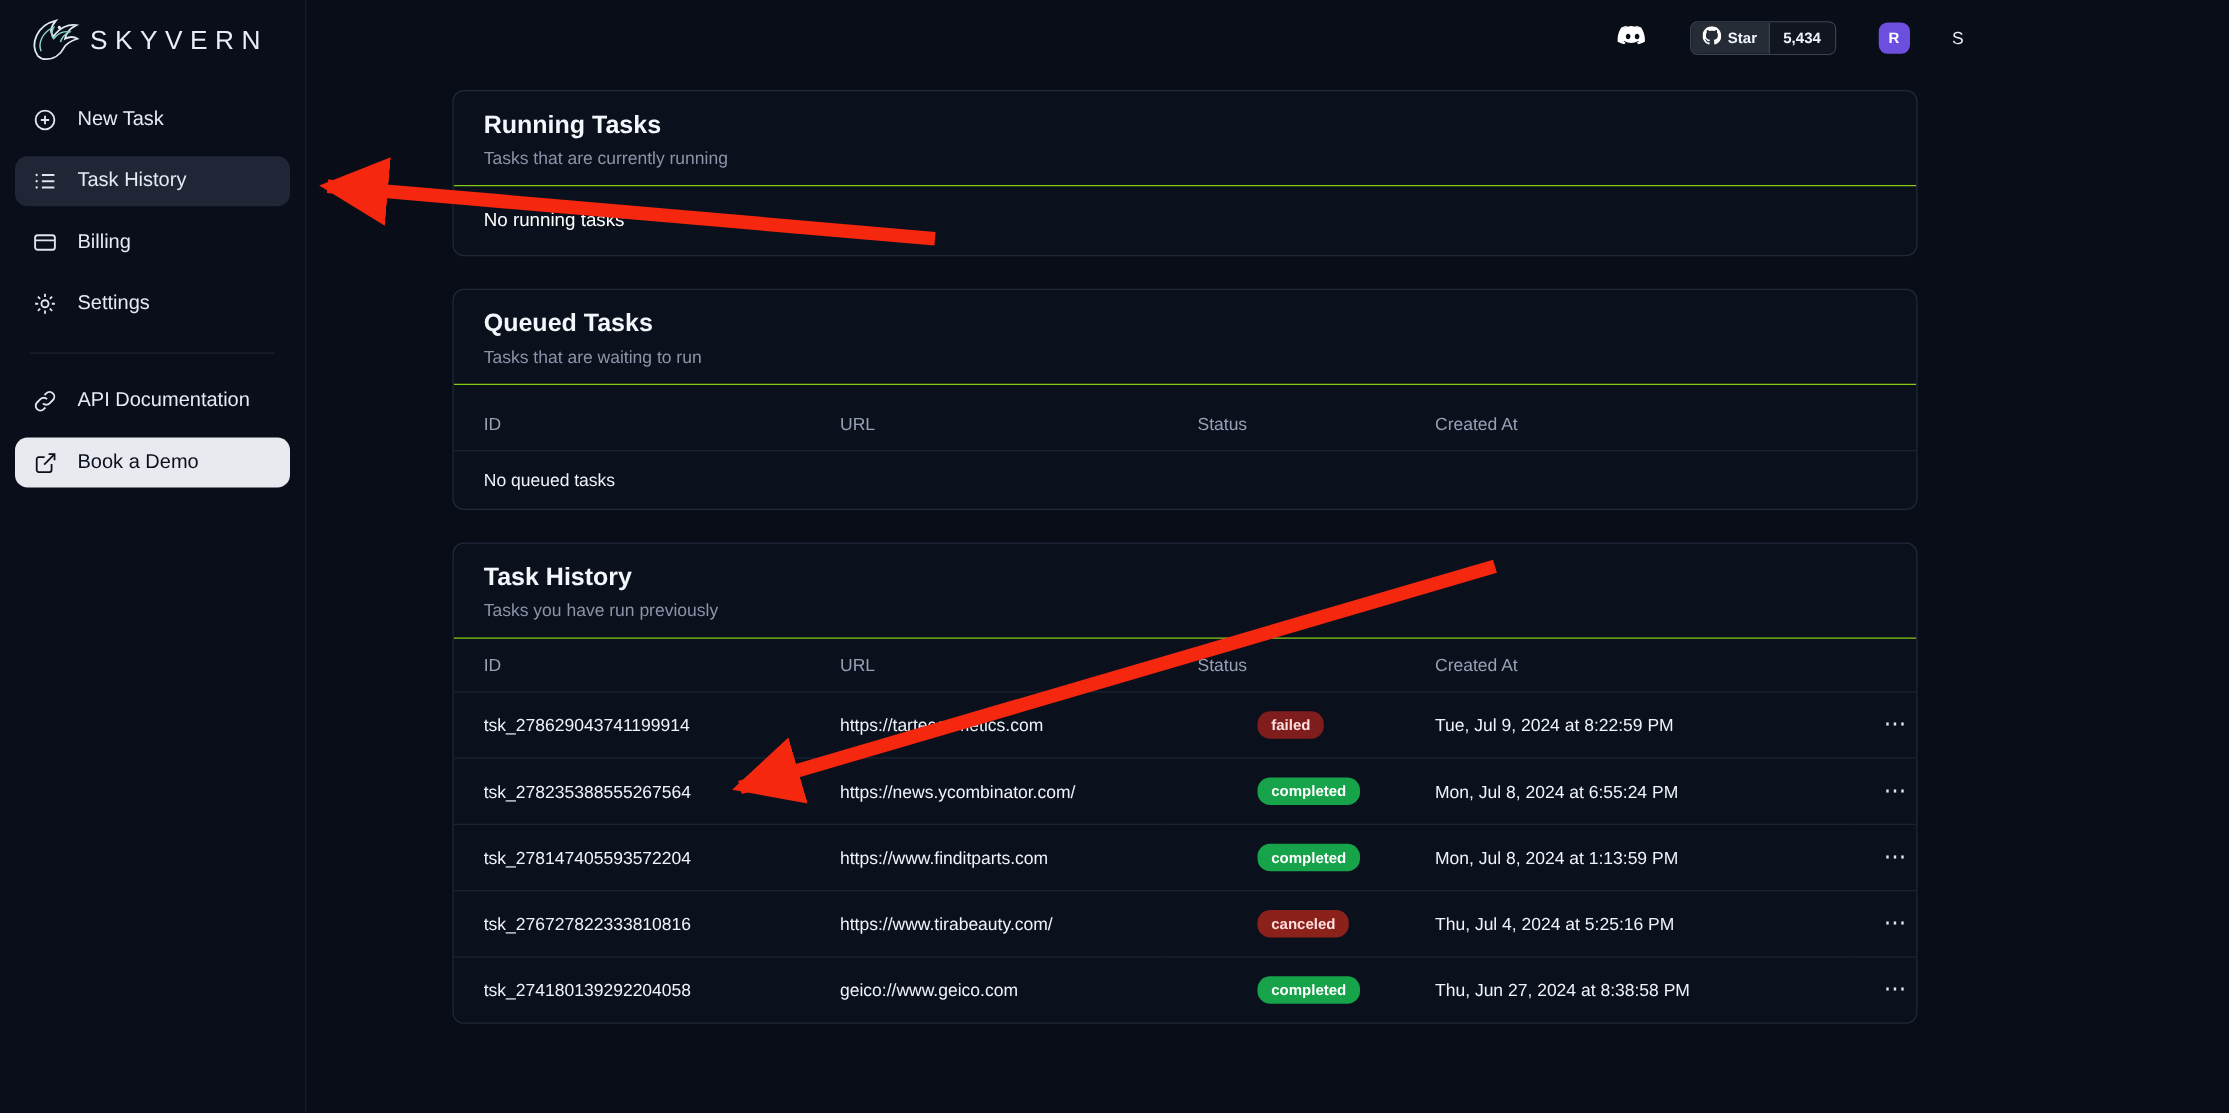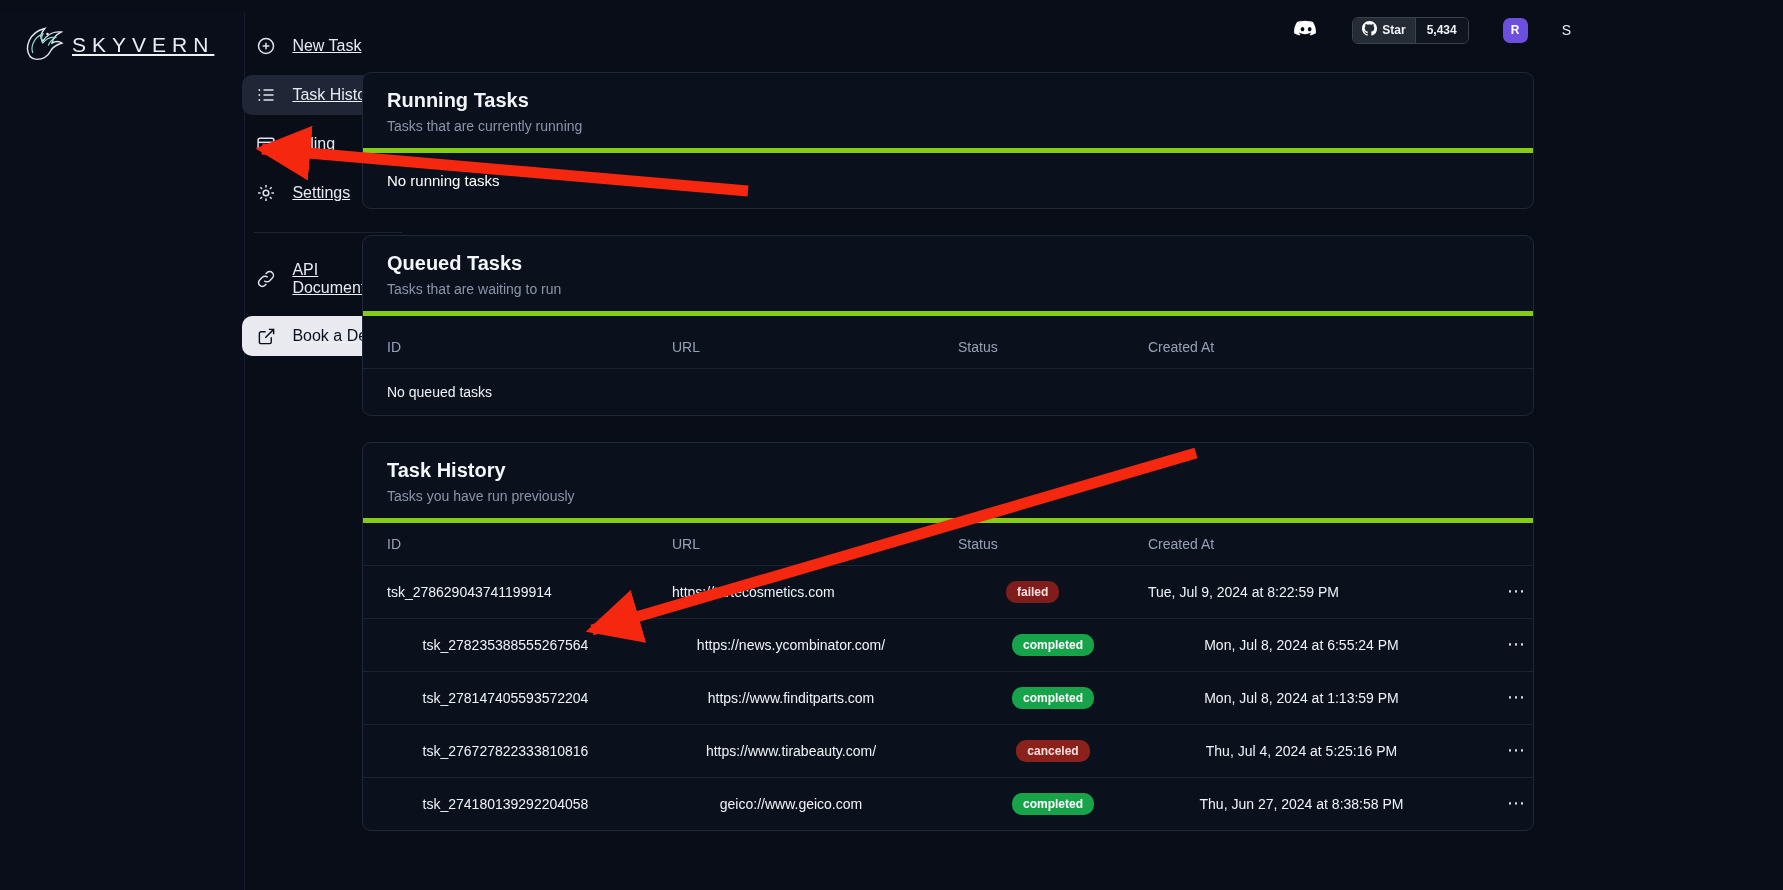--- a/index.html
+++ b/index.html
@@ -6,23 +6,23 @@
   html,body { width:1783px; height:890px; overflow:hidden; }
   body {
     position:relative;
     background:#080d18;
     color:#eef1f7;
     font-family:"Liberation Sans", sans-serif;
   }
 
   
   .sidebar {
-    position:absolute; left:0; top:12px; bottom:0; width:245px;
+    position:absolute; left:0; top:0; bottom:0; width:245px;
     background:#090e1a; border-right:1px solid #161d2c;
-    display:flex; flex-direction:row;text-decoration:underline;
+    display:flex; flex-direction:column;
   }
   .logo-row { display:flex; align-items:center; gap:8px; padding:10px 16px 6px 20px; height:62px; }
   .brand-name { font-size:21px; letter-spacing:6px; color:#e9eef5; font-weight:400; }
   .nav { padding:14px 12px 0; display:flex; flex-direction:column; }
   .nav-item {
     display:flex; align-items:center; gap:16px;
     padding:10px 14px; margin-bottom:9px; border-radius:10px;
     font-size:16px; color:#e6eaf2; cursor:pointer;
   }
   .nav-item .nav-icon { width:20px; height:20px; display:flex; align-items:center; justify-content:center; color:#dfe4ee; }
@@ -51,33 +51,33 @@
   }
   .user-label { font-size:14px; color:#e9eef5; }
 
   
   .content { padding:12px 0 0 117px; }
   .card {
     width:1172px; background:#0b101d;
     border:1px solid #212939; border-radius:9px;
     margin-bottom:26px; overflow:hidden;
   }
-  .card-header { padding:16px 24px 14px; border-bottom:5px solid #84cc16; }
+  .card-header { padding:16px 24px 14px; border-bottom:1px solid #84cc16; }
   .card-title { font-size:20px; font-weight:700; color:#f3f6fb; }
   .card-sub { font-size:14px; color:#8b94a8; margin-top:6px; }
   .empty-row { padding:19px 24px; font-size:15px; color:#ffffff; }
 
   table { width:100%; border-collapse:collapse; font-size:14px; table-layout:fixed; }
   .tbl-gap { height:10px; }
   th {
     text-align:left; font-weight:400; color:#97a1b6;
     padding:13px 24px; border-bottom:1px solid #1b2333;
   }
   td { padding:15px 24px; color:#f0f3f9; }
-  tbody tr + tr td { border-top:1px solid #1b2333;text-align:center; }
+  tbody tr + tr td { border-top:1px solid #1b2333; }
   .col-id { width:285px; } .col-url { width:286px; } .col-status { width:190px; }
   .col-created { width:355px; } .col-actions { width:56px; }
 
   .badge {
     display:inline-block; padding:3px 11px; border-radius:10px;
     font-size:12px; font-weight:700; line-height:16px;margin-left:48px;
   }
   .badge[data-status="failed"]   { background:#7f1d1d; color:#ffdede; }
   .badge[data-status="completed"]{ background:#16a34a; color:#ffffff; }
   .badge[data-status="canceled"] { background:#8b211b; color:#ffdede; }

